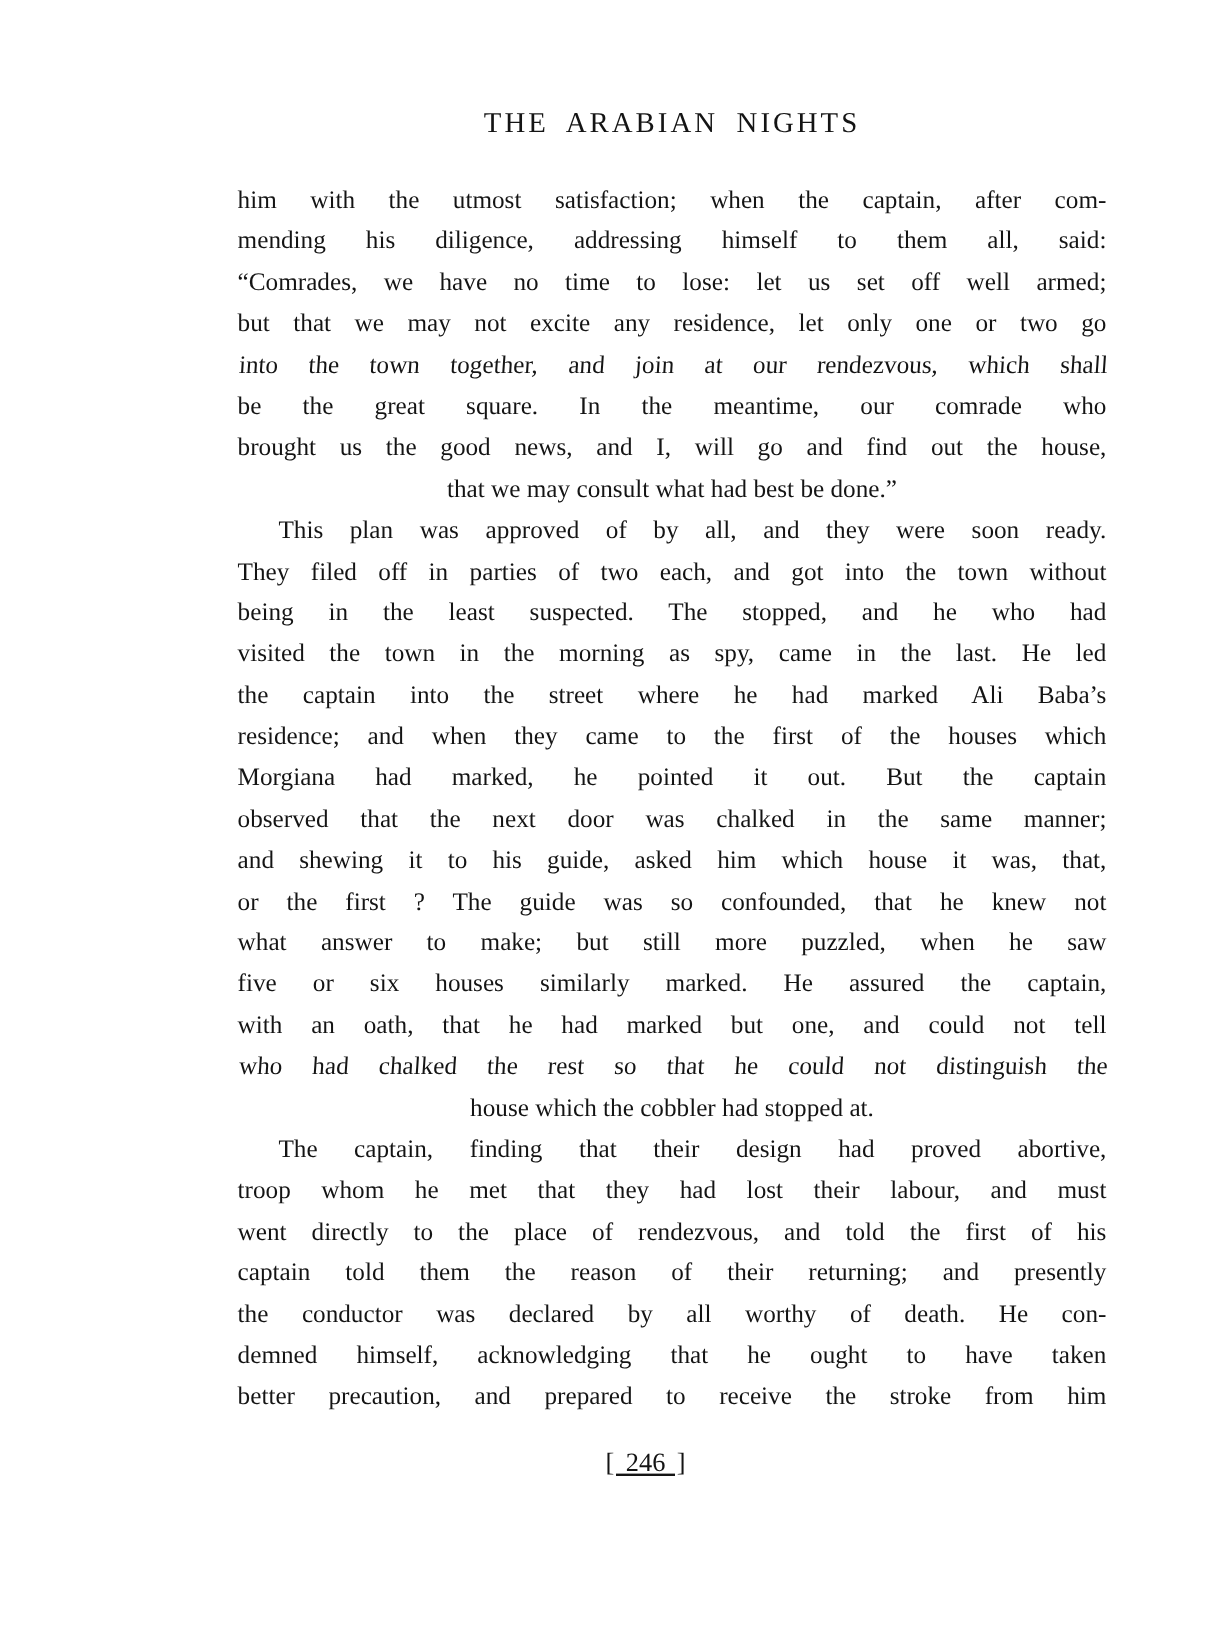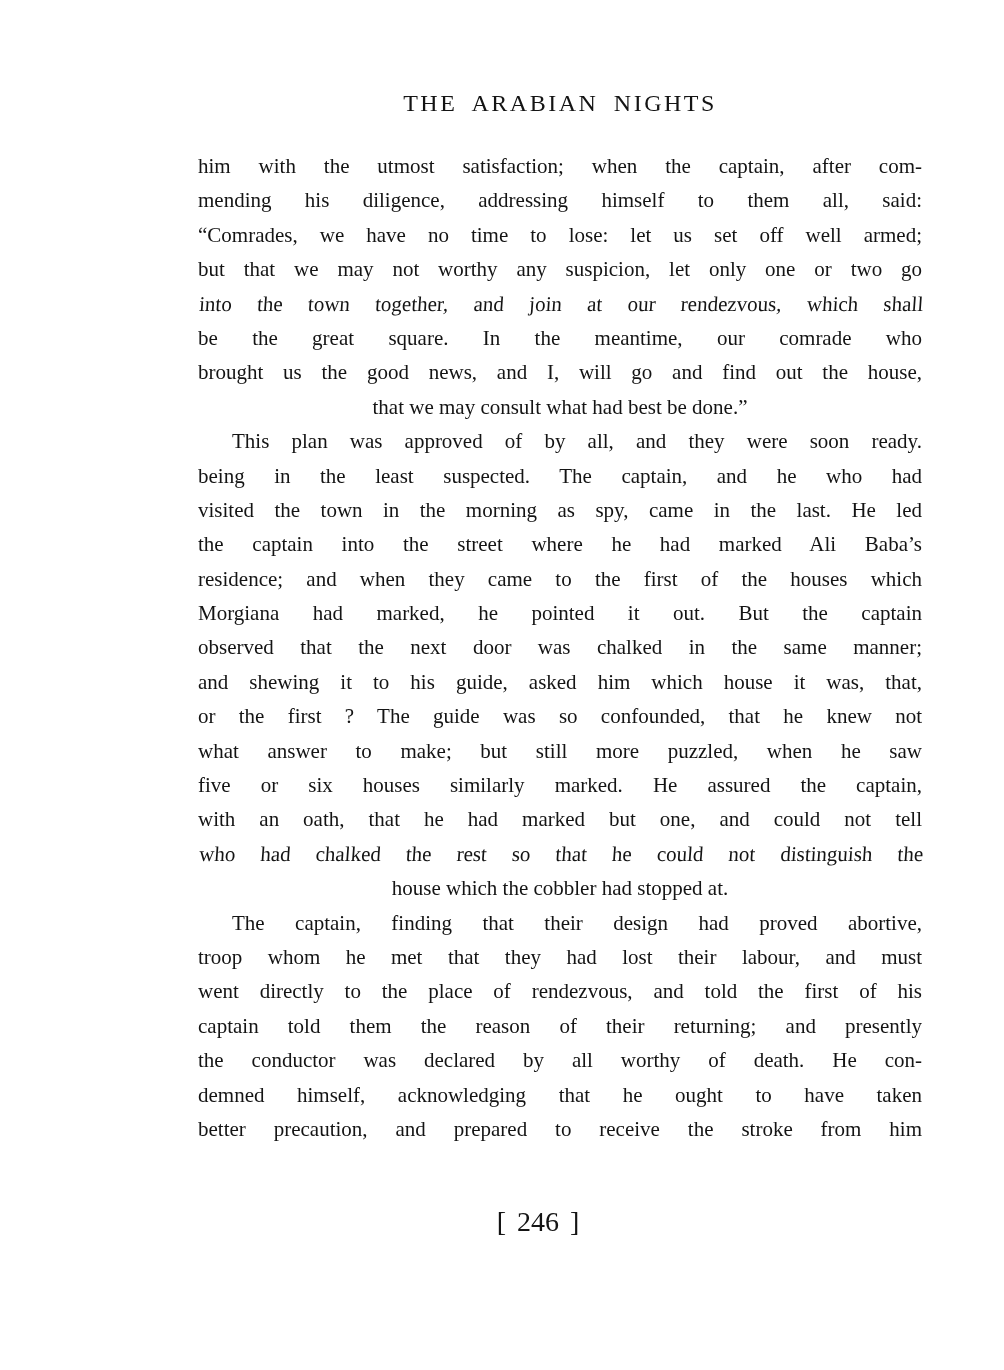--- a/index.html
+++ b/index.html
@@ -48,47 +48,49 @@
   .line.sk {
     transform: skewX(-4deg);
     transform-origin: left bottom;
   }
   .folio {
     position: absolute;
     top: 1206px;
     left: 176px;
     width: 724px;
     text-align: center;
-    font-size: 28px;
+    font-size: 22px;
     word-spacing: 4px;
+    text-decoration: underline;
   }
 </style>
 </head>
 <body>
 
 <div class="page">
 
   <div class="running-head">THE ARABIAN NIGHTS</div>
 
   <div class="textblock">
 
     <div class="para">
       <div class="line j">him with the utmost satisfaction; when the captain, after com-</div>
       <div class="line j">mending his diligence, addressing himself to them all, said:</div>
       <div class="line j">“Comrades, we have no time to lose: let us set off well armed;</div>
-      <div class="line j">but that we may not worthy any suspicion, let only one or two go</div>
+      <div class="line j">but that we may not excite any residence, let only one or two go</div>
       <div class="line j sk">into the town together, and join at our rendezvous, which shall</div>
       <div class="line j">be the great square.  In the meantime, our comrade who</div>
       <div class="line j">brought us the good news, and I, will go and find out the house,</div>
       <div class="line">that we may consult what had best be done.”</div>
     </div>
 
     <div class="para">
       <div class="line j ind">This plan was approved of by all, and they were soon ready.</div>
-      <div class="line j">being in the least suspected.  The captain, and he who had</div>
+      <div class="line j">They filed off in parties of two each, and got into the town without</div>
+      <div class="line j">being in the least suspected.  The stopped, and he who had</div>
       <div class="line j">visited the town in the morning as spy, came in the last.  He led</div>
       <div class="line j">the captain into the street where he had marked Ali Baba’s</div>
       <div class="line j">residence; and when they came to the first of the houses which</div>
       <div class="line j">Morgiana had marked, he pointed it out.  But the captain</div>
       <div class="line j">observed that the next door was chalked in the same manner;</div>
       <div class="line j">and shewing it to his guide, asked him which house it was, that,</div>
       <div class="line j">or the first ?  The guide was so confounded, that he knew not</div>
       <div class="line j">what answer to make; but still more puzzled, when he saw</div>
       <div class="line j">five or six houses similarly marked.  He assured the captain,</div>
       <div class="line j">with an oath, that he had marked but one, and could not tell</div>

